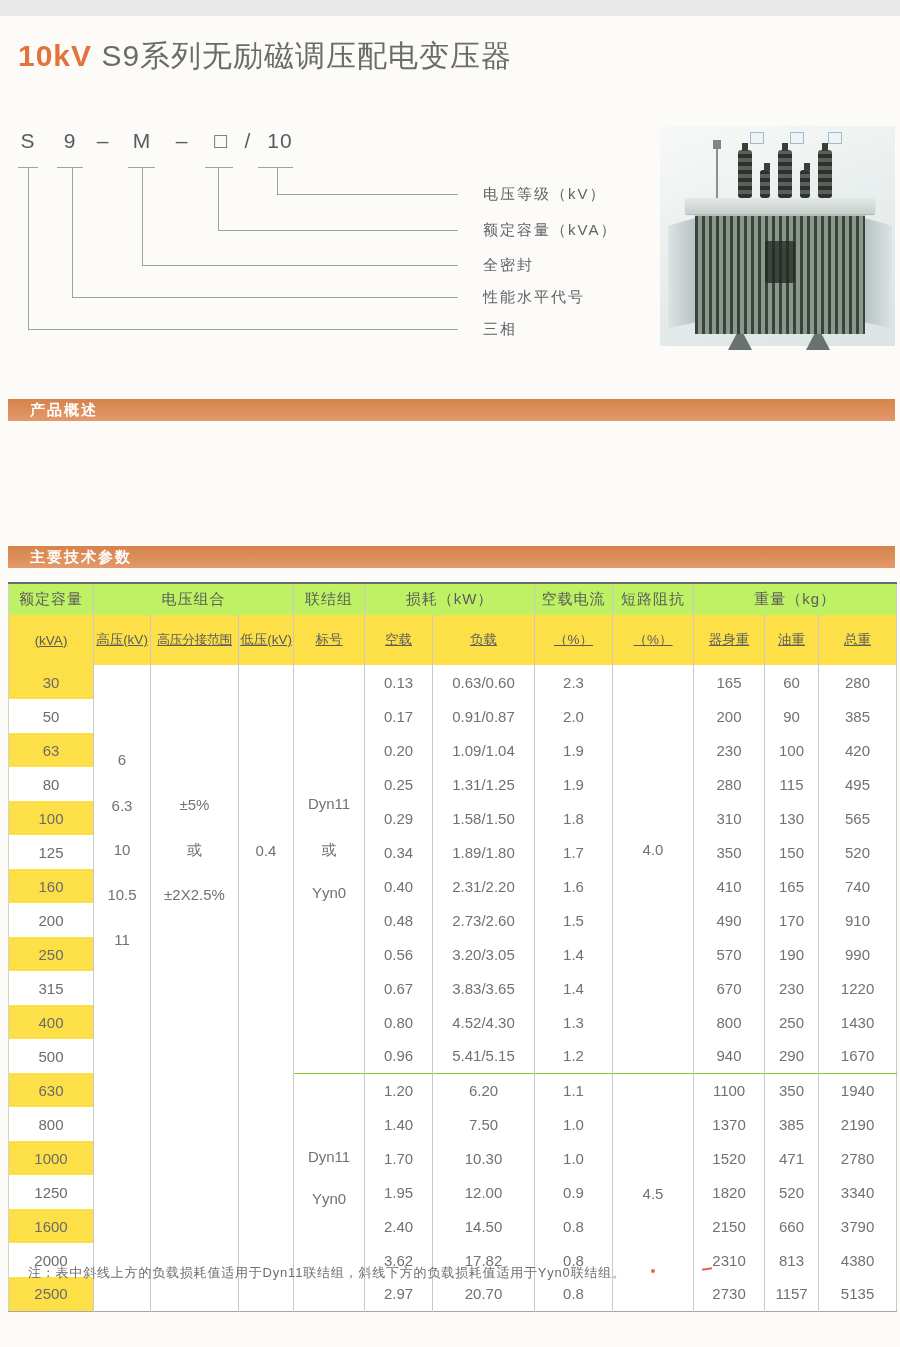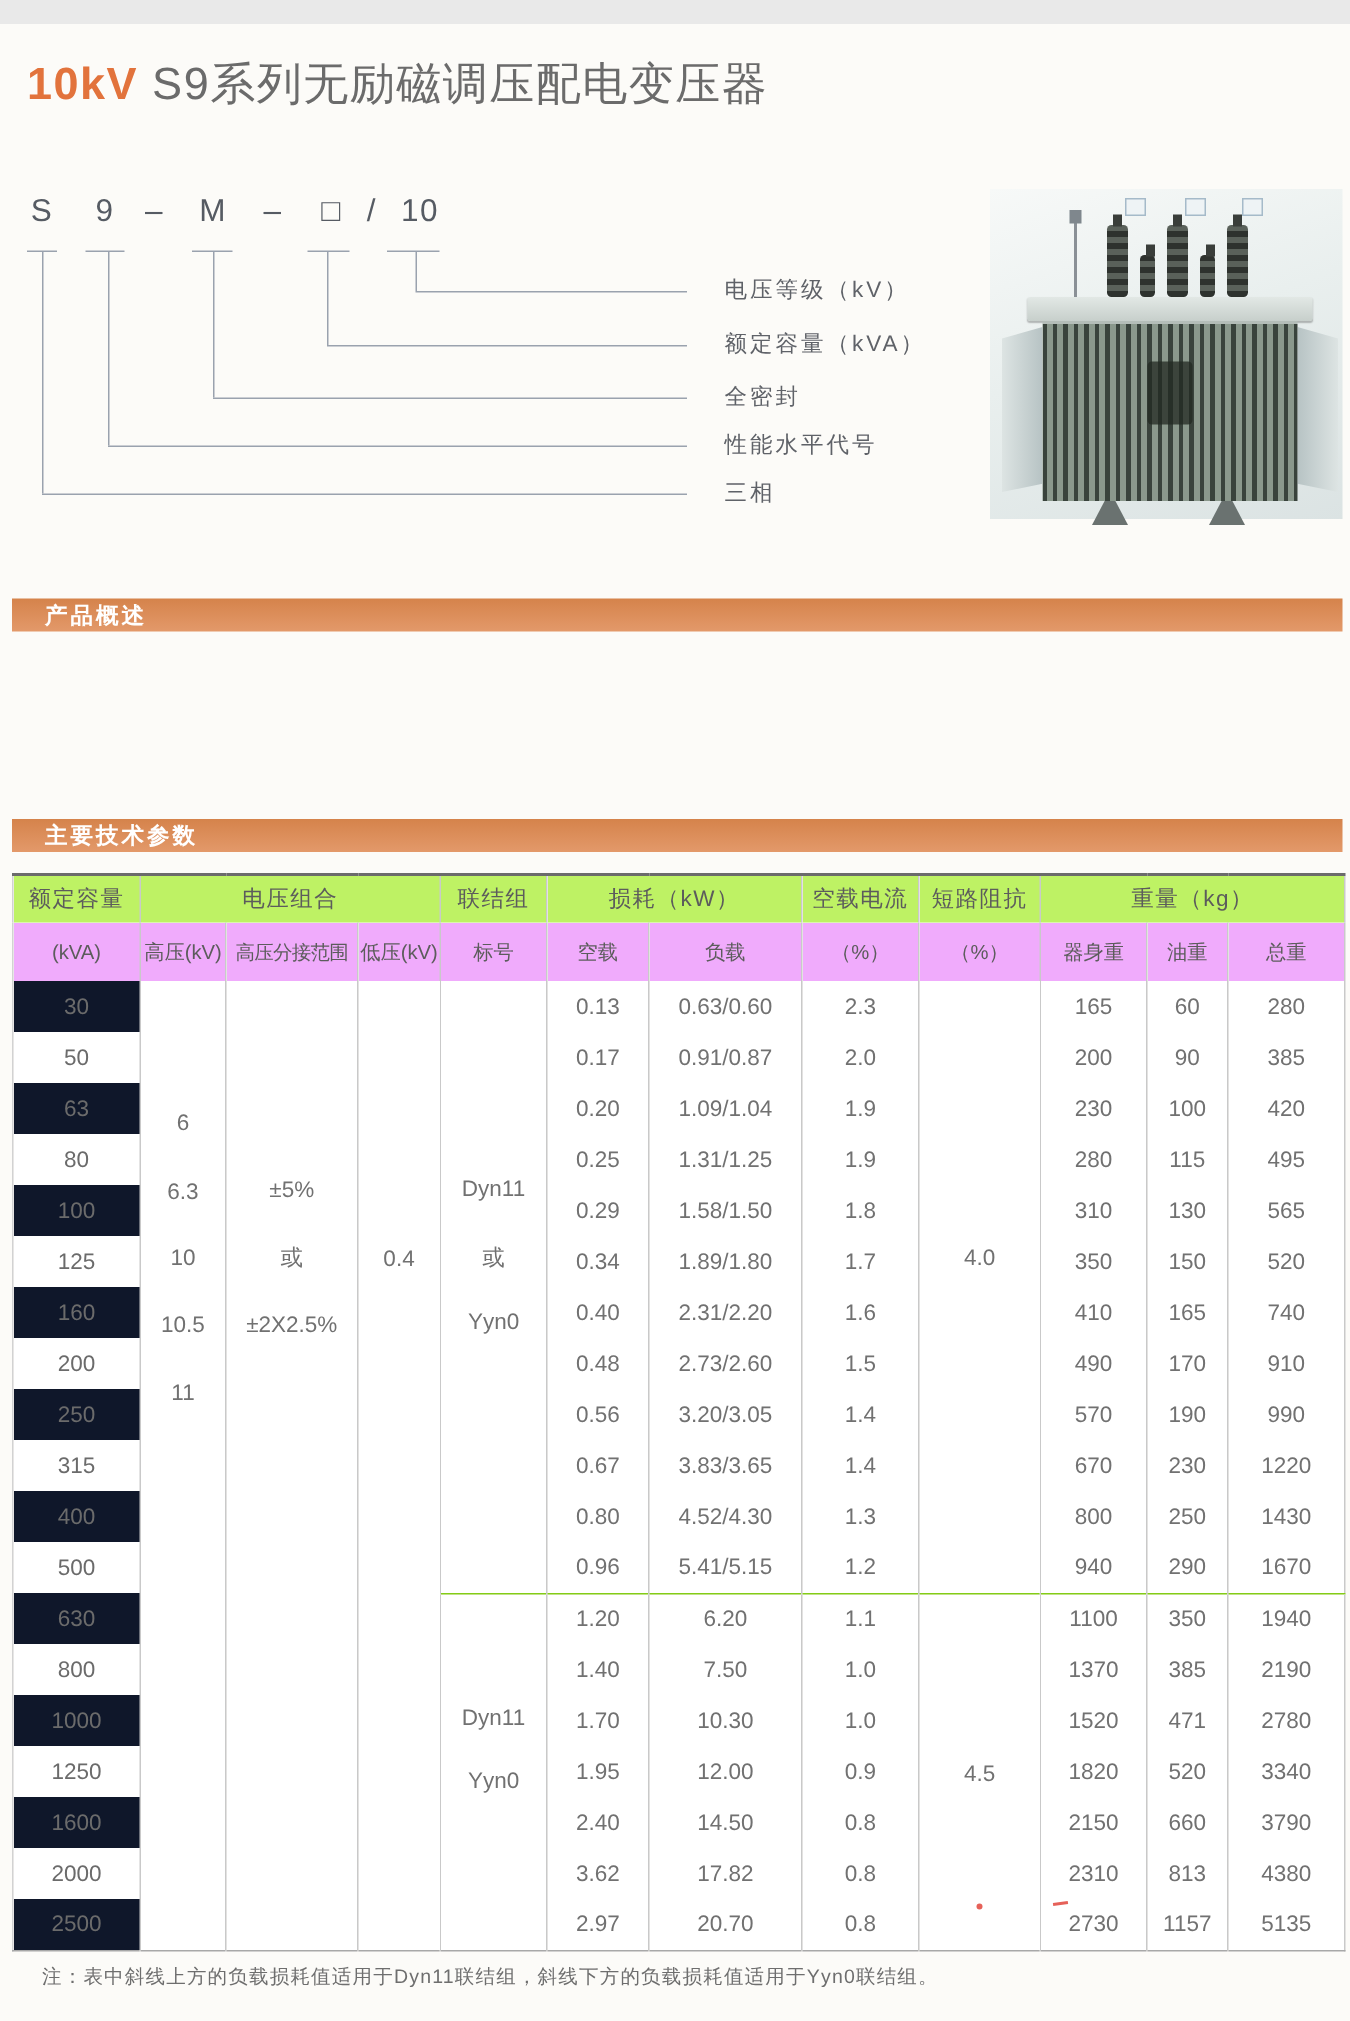--- a/index.html
+++ b/index.html
@@ -53,25 +53,25 @@
     text-indent:2.3em; text-align:justify; }
   
   #spec-table { position:absolute; left:8px; top:566px; width:888px;
     border-collapse:collapse; table-layout:fixed;
     border-top:2px solid #6b6b6b; border-bottom:1px solid #a8a8a8;
     border-left:1px solid #d2d2d2; border-right:1px solid #c9c9c9; }
   #spec-table th, #spec-table td { padding:0; font-weight:normal; text-align:center;
     border-left:1px solid #c9c9c9; overflow:hidden; }
   #spec-table th:first-child, #spec-table td:first-child { border-left:none; }
   #spec-table thead tr.h1 th { height:32px; font-size:15px; color:#5c5c5c; letter-spacing:1px; background:#bef264; }
-  #spec-table thead tr.h2 th { height:39px; font-size:13.5px; color:#5c5c5c; background:#f0abfc; }
+  #spec-table thead tr.h2 th { height:50px; font-size:13.5px; color:#5c5c5c; background:#fde047;text-decoration:underline; }
   #spec-table thead tr.h2 th.tight { letter-spacing:-0.5px; font-size:13px; }
   #spec-table tbody td { height:34px; font-size:15px; color:#717171; background:#fff; }
   #spec-table tbody td.kva { color:#6b6b6b; }
-  #spec-table tbody td.stripe { background:#0f172a; }
+  #spec-table tbody td.stripe { background:#fde047; }
   #spec-table tbody td.merged { position:relative; }
   #spec-table tbody td.merged .mi { position:absolute; left:0; right:0; text-align:center; line-height:20px; }
   #spec-table tbody td.divider { border-top:1px solid #84cc16; }
   
   .note-line { position:absolute; font-size:13px; color:#6e6e6e; letter-spacing:0.8px; white-space:nowrap; }
   
   .artifact { position:absolute; background:#e0392f; opacity:.8; }
 </style>
 </head>
 <body>
@@ -378,17 +378,17 @@
           <td>2.97</td>
           <td>20.70</td>
           <td>0.8</td>
           <td>2730</td>
           <td>1157</td>
           <td>5135</td>
         </tr>
       </tbody>
   </table>
 
-  <div class="note-line" style="left:28px;top:1293px">注：表中斜线上方的负载损耗值适用于Dyn11联结组，斜线下方的负载损耗值适用于Yyn0联结组。</div>
+  <div class="note-line" style="left:28px;top:1248px">注：表中斜线上方的负载损耗值适用于Dyn11联结组，斜线下方的负载损耗值适用于Yyn0联结组。</div>
 
   <div class="artifact" style="left:651px;top:1253px;width:4px;height:4px;border-radius:50%"></div>
   <div class="artifact" style="left:702px;top:1252px;width:10px;height:2px;transform:rotate(-8deg)"></div>
 </div>
 
 </body></html>

